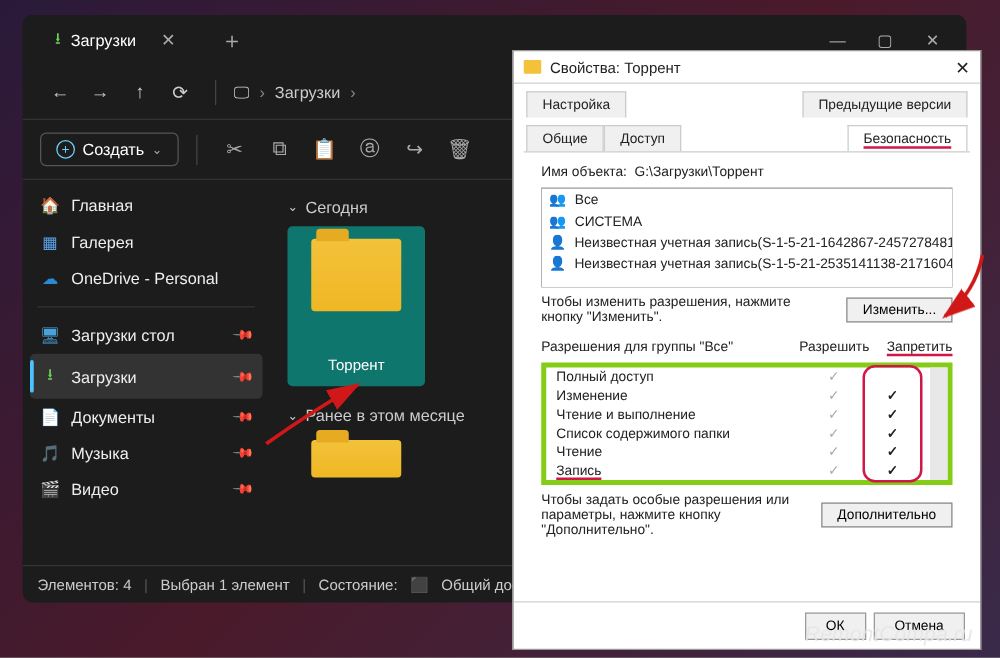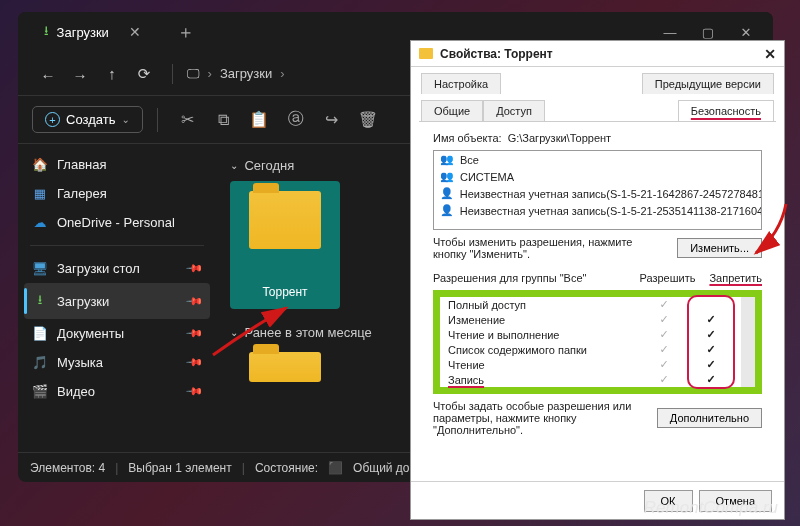--- a/index.html
+++ b/index.html
@@ -42,36 +42,36 @@
 .folder-icon::before { content: ''; position: absolute; left: 4px; top: -8px; width: 26px; height: 10px; background: #e6ab20; border-radius: 3px 3px 0 0; }
 .folder-item .label { margin-top: 8px; font-size: 12px; color: #fff; text-align: center; }
 
 .statusbar { height: 30px; display: flex; align-items: center; gap: 10px; padding: 0 12px; font-size: 12px; color: #ccc; border-top: 1px solid #333; }
 .statusbar .sdiv { color: #555; }
 
 .arrow-red { position: absolute; pointer-events: none; }
 .arrow-red svg { overflow: visible; }
 
 .props-dialog { position: absolute; left: 410px; top: 40px; width: 375px; height: 480px; background: #fff; border: 1px solid #999; display: flex; flex-direction: column; font-size: 11px; color: #222; }
-.props-titlebar { height: 26px; display: flex; align-items: center; padding: 0 8px; border-bottom: 1px solid #d0d0d0; font-size: 12px; font-weight: bold; }
+.props-titlebar { height: 26px; display: flex; align-items: center; padding: 0 8px; border-bottom: 1px solid #d0d0d0; font-size: 12px; }
 .props-titlebar .ficon { width: 14px; height: 11px; background: #f3c23a; margin-right: 7px; border-radius: 1px; position: relative; }
 .props-titlebar .close { margin-left: auto; font-size: 14px; cursor: pointer; }
 .tabs { display: flex; flex-wrap: wrap; padding: 6px 10px 0; }
 .ptab { border: 1px solid #ccc; border-bottom: none; padding: 4px 12px; font-size: 11px; background: #f0f0f0; cursor: pointer; }
 .ptab.active { background: #fff; }
 .ptab.highlight { text-decoration: underline; text-decoration-color: #d01848; text-decoration-thickness: 2px; text-underline-offset: 3px; }
 .props-body { flex: 1; padding: 10px 14px 6px; display: flex; flex-direction: column; gap: 6px; border-top: 1px solid #ccc; margin: 0 8px; }
 .groupbox { border: 1px solid #999; height: 80px; overflow-y: auto; background: #fff; }
 .groupbox-row { display: flex; align-items: center; gap: 6px; padding: 2px 6px; font-size: 11px; }
 .groupbox-row .gicon { width: 14px; font-size: 11px; }
 .edit-row { display: flex; justify-content: space-between; align-items: center; }
 .edit-btn { padding: 3px 12px; border: 1px solid #888; background: #f0f0f0; cursor: pointer; font-size: 11px; text-align: right; }
 .perms-header { display: flex; justify-content: space-between; font-size: 11px; margin-top: 6px; }
 .perms-header .denycol { text-decoration: underline; text-decoration-color: #d01848; text-decoration-thickness: 2px; text-underline-offset: 2px; }
-.perms-box { border: 7px solid #84cc16; display: flex; position: relative; }
+.perms-box { border: 4px solid #84cc16; display: flex; position: relative; }
 .perms-list { flex: 1; }
 .perm-row { display: flex; align-items: center; padding: 1px 8px; font-size: 11px; }
 .perm-row .plabel { flex: 1; }
 .perm-row.hu .plabel { text-decoration: underline; text-decoration-color: #d01848; text-decoration-thickness: 2px; text-underline-offset: 2px; }
 .perm-row .allow { width: 50px; text-align: center; color: #aaa; }
 .perm-row .deny { width: 44px; text-align: center; font-weight: bold; }
 .deny-highlight { position: absolute; right: 20px; top: -2px; width: 48px; bottom: -2px; border: 2px solid #d01848; border-radius: 10px; pointer-events: none; }
 .scroll-fake { width: 14px; background: #e8e8e8; }
 .adv-row { display: flex; justify-content: space-between; align-items: center; gap: 10px; }
 .props-footer { height: 38px; display: flex; align-items: center; justify-content: flex-end; gap: 6px; padding: 0 12px; border-top: 1px solid #d0d0d0; }

